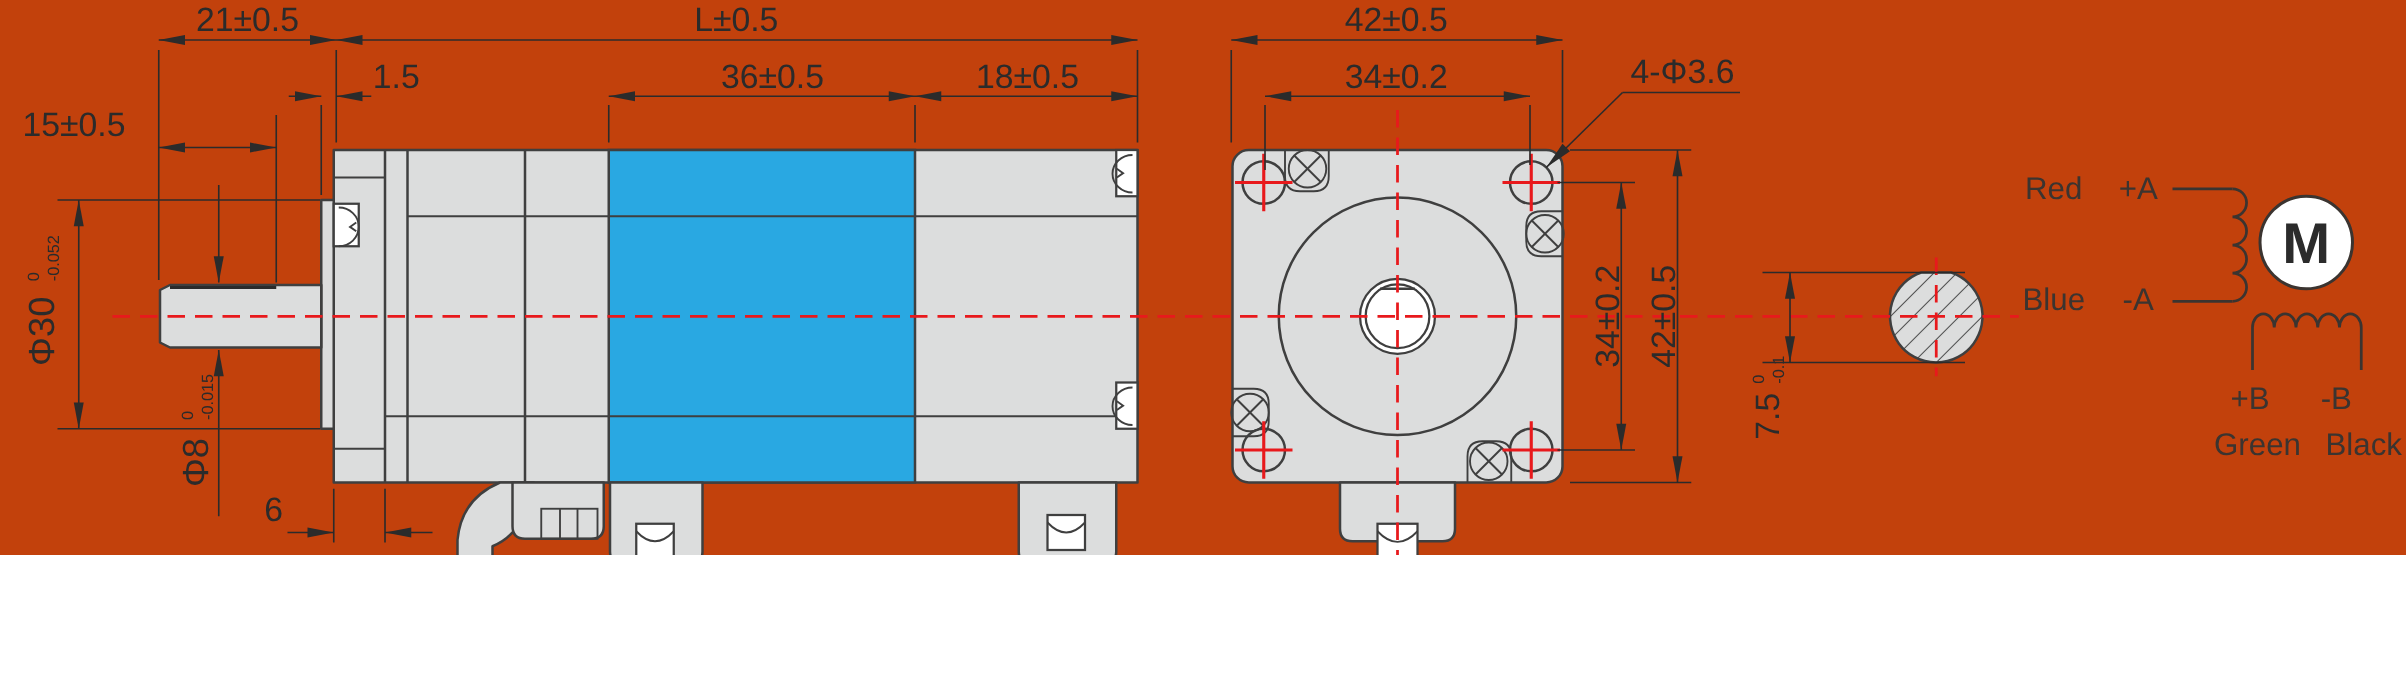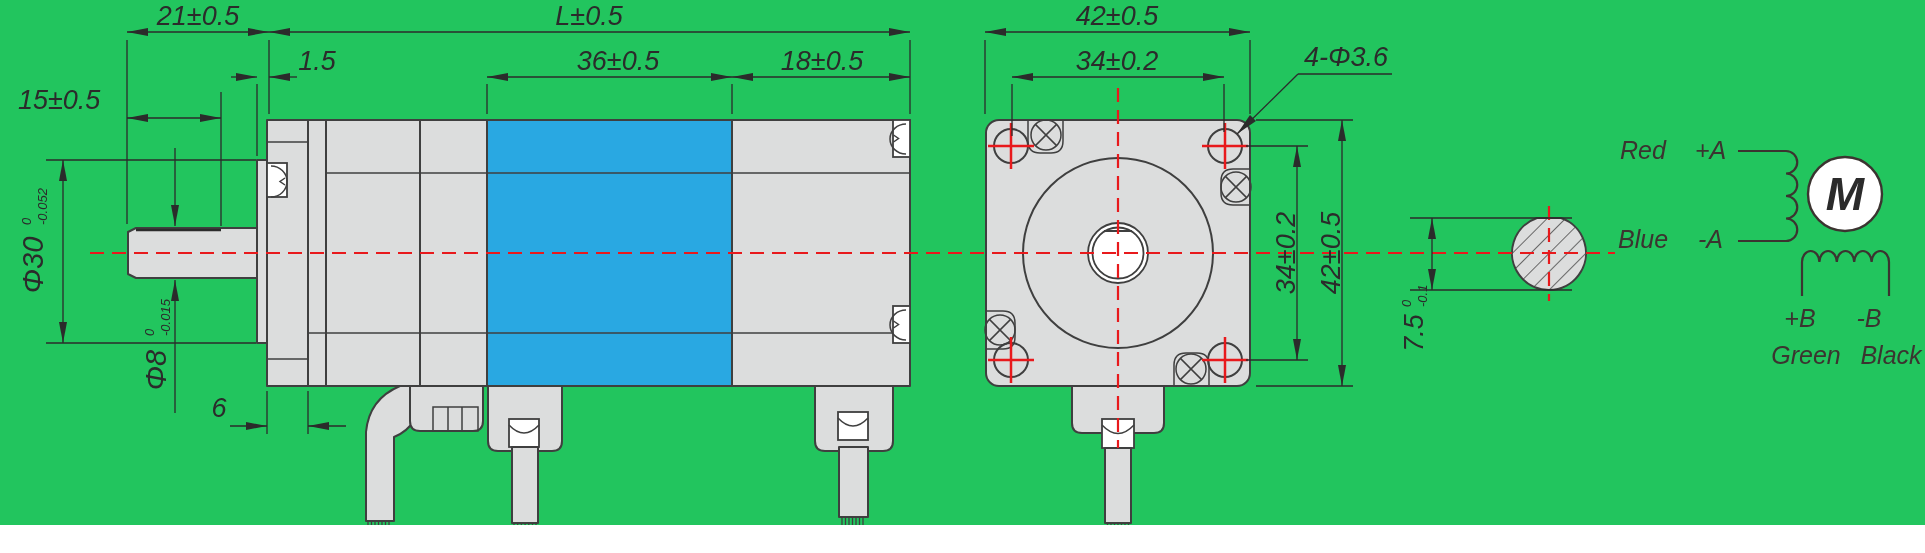--- a/index.html
+++ b/index.html
@@ -1,16 +1,16 @@
 <!DOCTYPE html>
 <html><head>
 <meta charset="utf-8">
 <style>
   html,body{margin:0;padding:0;background:#ffffff;}
-  .stage{position:relative;width:1925px;height:525px;background:#22c55e;overflow:hidden;font-style:italic;}
+  .stage{position:relative;width:1925px;height:444px;background:#c2410c;overflow:hidden;}
   svg{display:block;}
   .ol{fill:#dcdddd;stroke:#3f3f3f;stroke-width:2;stroke-linejoin:round;}
   .oln{fill:none;stroke:#3f3f3f;stroke-width:2;stroke-linejoin:round;}
   .thin{fill:none;stroke:#3f3f3f;stroke-width:1.5;}
   .wht{fill:#ffffff;stroke:#3f3f3f;stroke-width:1.8;}
   .dim{fill:none;stroke:#2b2b2b;stroke-width:1.3;}
   .ah{fill:#2b2b2b;stroke:none;}
   .cl{fill:none;stroke:#e8191c;stroke-width:2.2;stroke-dasharray:14 8;}
   .clx{fill:none;stroke:#e8191c;stroke-width:2.5;}
   .dtx{font-family:"Liberation Sans",sans-serif;font-size:27px;fill:#2b2b2b;}

